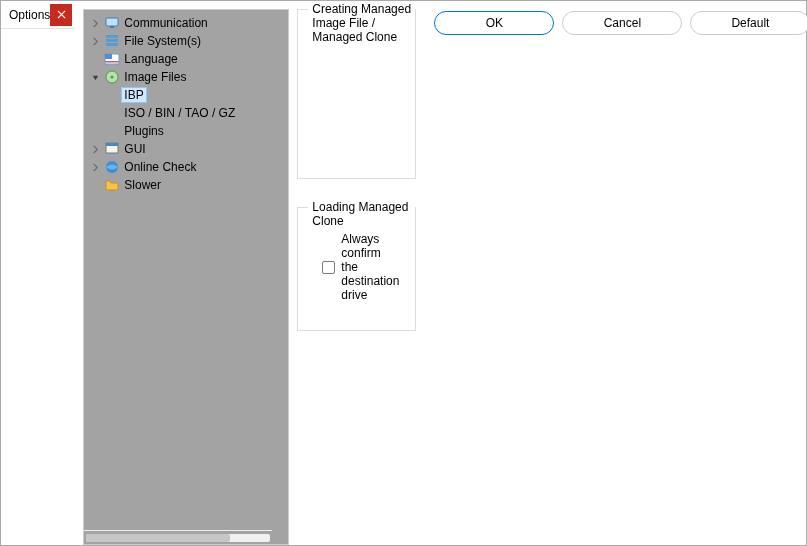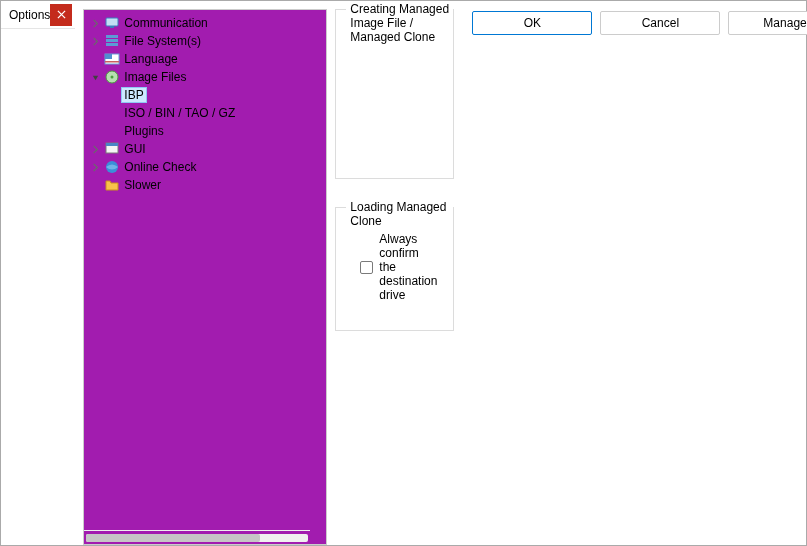--- a/index.html
+++ b/index.html
@@ -3,38 +3,38 @@
 <meta charset="utf-8">
 <style>
   * { box-sizing: border-box; font-family: "Segoe UI", sans-serif; font-size: 12px; }
   body { margin: 0; padding: 0; width: 807px; height: 546px; background: #ffffff; overflow: hidden; }
   .window { width: 807px; height: 546px; border: 1px solid #aaaaaa; background: #ffffff; display: flex; flex-direction: row; }
   .titlebar { height: 28px; display: flex; align-items: center; padding: 0 0 0 8px; border-bottom: 1px solid #e5e5e5; }
   .titlebar-title { flex: 1; color: #000; }
   .close-btn { width: 22px; height: 22px; background: #c42b1c; display: flex; align-items: center; justify-content: center; color: #fff; margin-right: 3px; cursor: pointer; }
   .close-btn svg { width: 9px; height: 9px; }
   .body { flex: 1; display: flex; padding: 8px 8px 0 8px; gap: 8px; min-height: 0; }
-  .tree-panel { width: 244px; border: 1px solid #cccccc; background: #a21caf; padding: 4px 16px 0 0; display: flex; flex-direction: column; overflow: hidden;}
+  .tree-panel { width: 206px; border: 1px solid #cccccc; background: #a3a3a3; padding: 4px 16px 0 0; display: flex; flex-direction: column; overflow: hidden;}
   .tree { flex: 1; overflow-x: auto; overflow-y: hidden; }
   .tree-inner { min-width: 265px; }
   .tree-row { display: flex; align-items: center; height: 18px; padding-right: 6px; white-space: nowrap; cursor: default; }
   .tree-row.selected .label { background: #cde8ff; border: 1px solid #8fc7f4; padding: 0 2px; margin-left: -3px; margin-right: -3px; }
   .expander { width: 14px; height: 14px; display: inline-flex; align-items: center; justify-content: center; margin-left: 4px; margin-right: 2px; flex-shrink:0;}
   .expander svg { width: 9px; height: 9px; }
   .icon { width: 16px; height: 16px; margin-right: 4px; display: inline-flex; flex-shrink:0;}
   .label { color: #000; }
   .indent { display:inline-block; flex-shrink:0; }
   .content { flex: 1; display: flex; flex-direction: column; gap: 28px; padding-top: 0px; }
   .group { border: 1px solid #dcdcdc; position: relative; padding: 24px 16px 16px 24px; min-height: 100px; }
   .group-title { position: absolute; top: -8px; left: 10px; background: #fff; padding: 0 4px; color: #000; }
   .check-row { display: flex; align-items: center; margin-bottom: 22px; cursor: default; }
   .check-row:last-child { margin-bottom: 0; }
   .checkbox { width: 13px; height: 13px; border: 1px solid #7a7a7a; border-radius: 2px; margin-right: 6px; background: #fff; flex-shrink:0;}
   .footer { height: 44px; display: flex; align-items: center; padding: 0 10px 0 10px; gap: 8px; }
-  .btn { width: 120px; height: 24px; border: 1px solid #cccccc; background: #ffffff; border-radius: 2px; display: flex; align-items: center; justify-content: center; cursor: pointer; }
+  .btn { width: 120px; height: 24px; border: 1px solid #cccccc; background: #ffffff; border-radius: 12px; display: flex; align-items: center; justify-content: center; cursor: pointer; }
   .btn.default { border: 1px solid #0078d4; }
   .footer-spacer { flex: 1; }
   .help { width: 16px; height: 16px; border-radius: 50%; background: #0063b1; color: #fff; display:flex; align-items:center; justify-content:center; font-weight:bold; font-size: 11px; cursor:pointer;}
   
   .hscroll { height: 14px; border-top: 1px solid #eee; display:flex; align-items:center; padding: 0 2px;}
   .hscroll-track { flex:1; height: 8px; background: #f0f0f0; position:relative; border-radius:2px;}
   .hscroll-thumb { position:absolute; left:0; top:0; bottom:0; width: 78%; background: #c6c6c6; border-radius:2px;}
 </style>
 </head>
 <body>
@@ -201,21 +201,21 @@
   </div>
 
   <div class="footer">
     <div class="btn default">
         <span>OK</span>
       </div>
     <div class="btn">
         <span>Cancel</span>
       </div>
     <div class="btn">
-        <span>Managed</span>
+        <span>Default</span>
       </div>
     <div class="footer-spacer"></div>
     <div class="help">
         <span>?</span>
       </div>
   </div>
 
 </div>
 
 </body></html>

